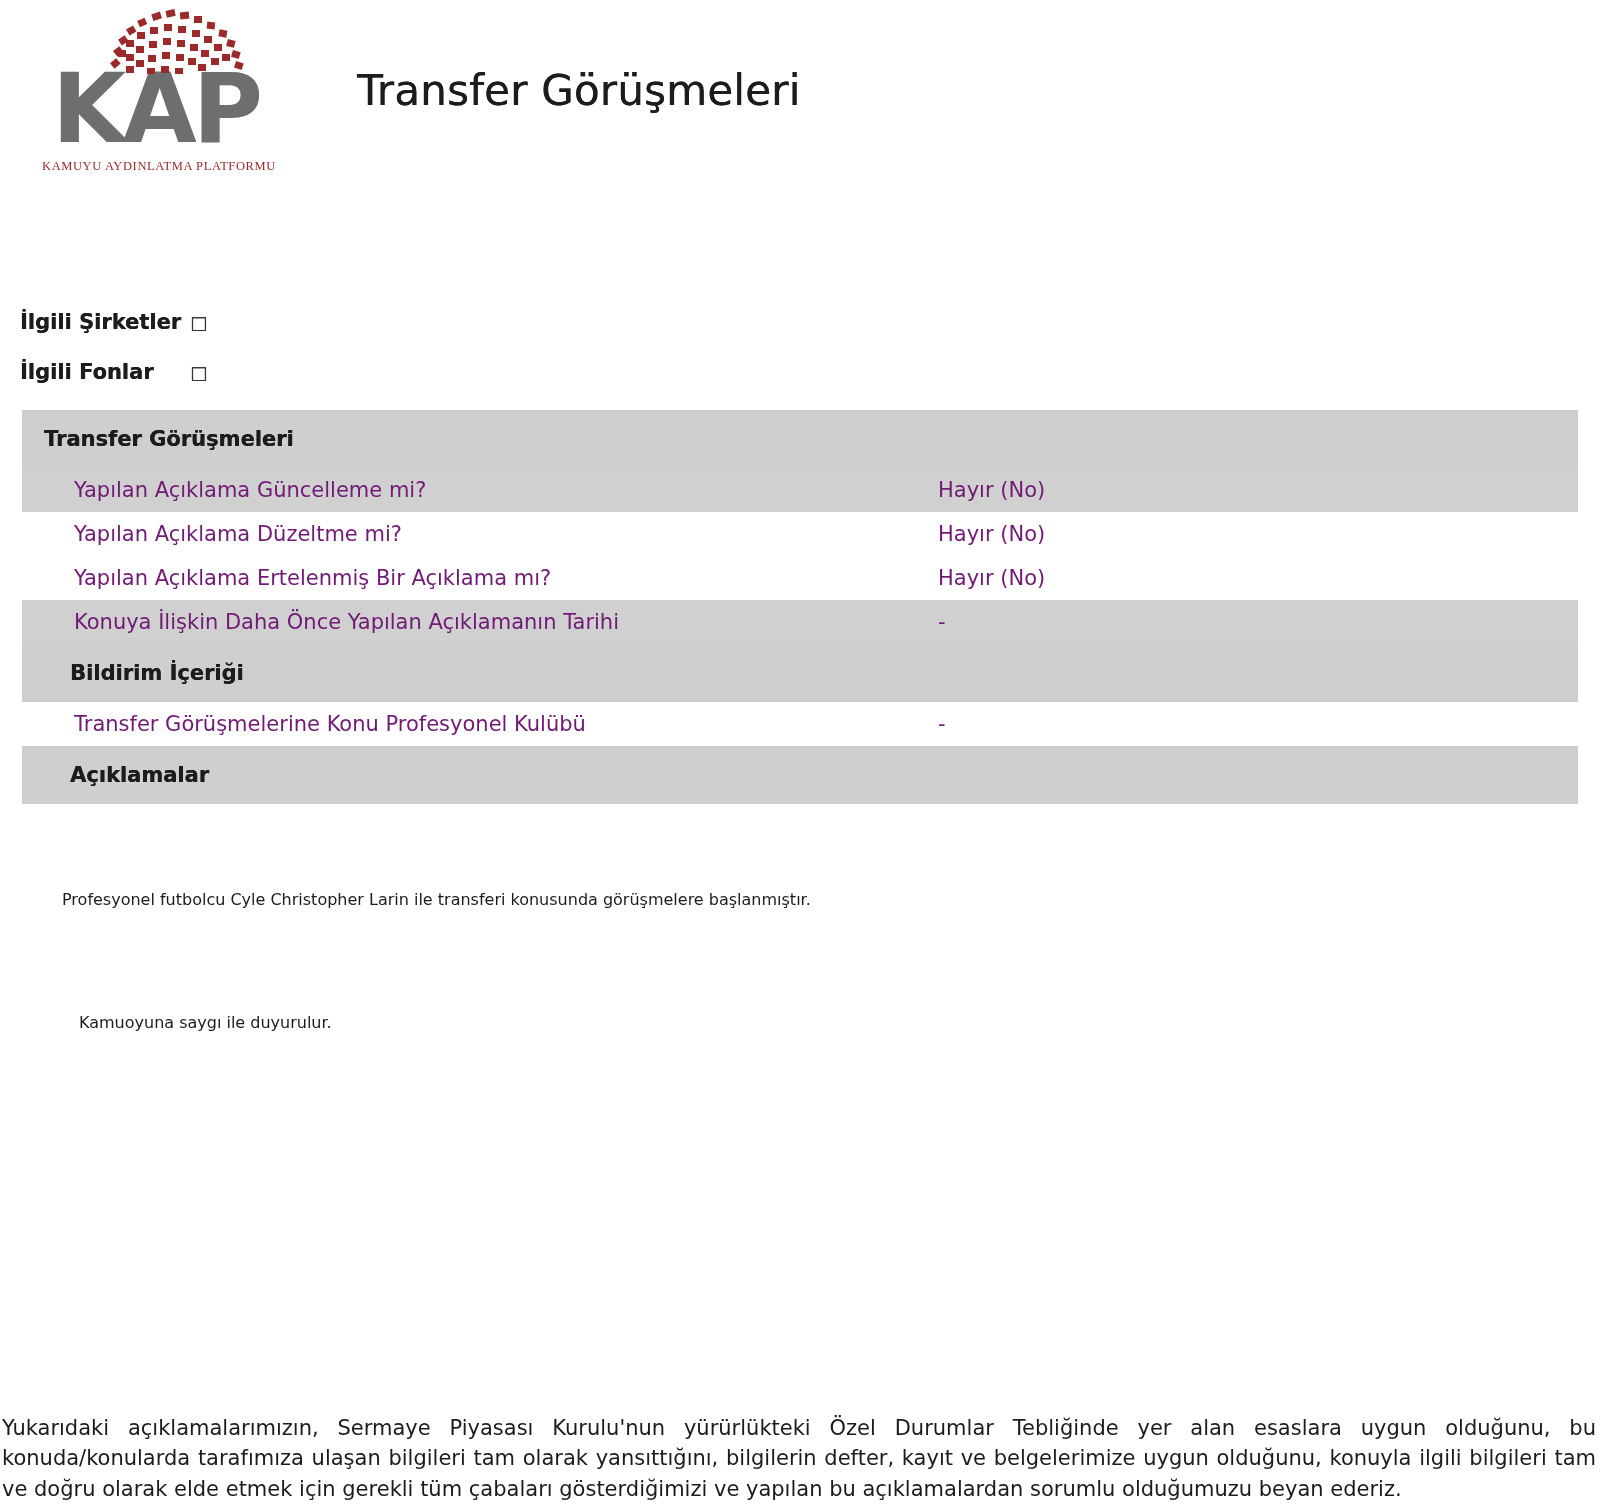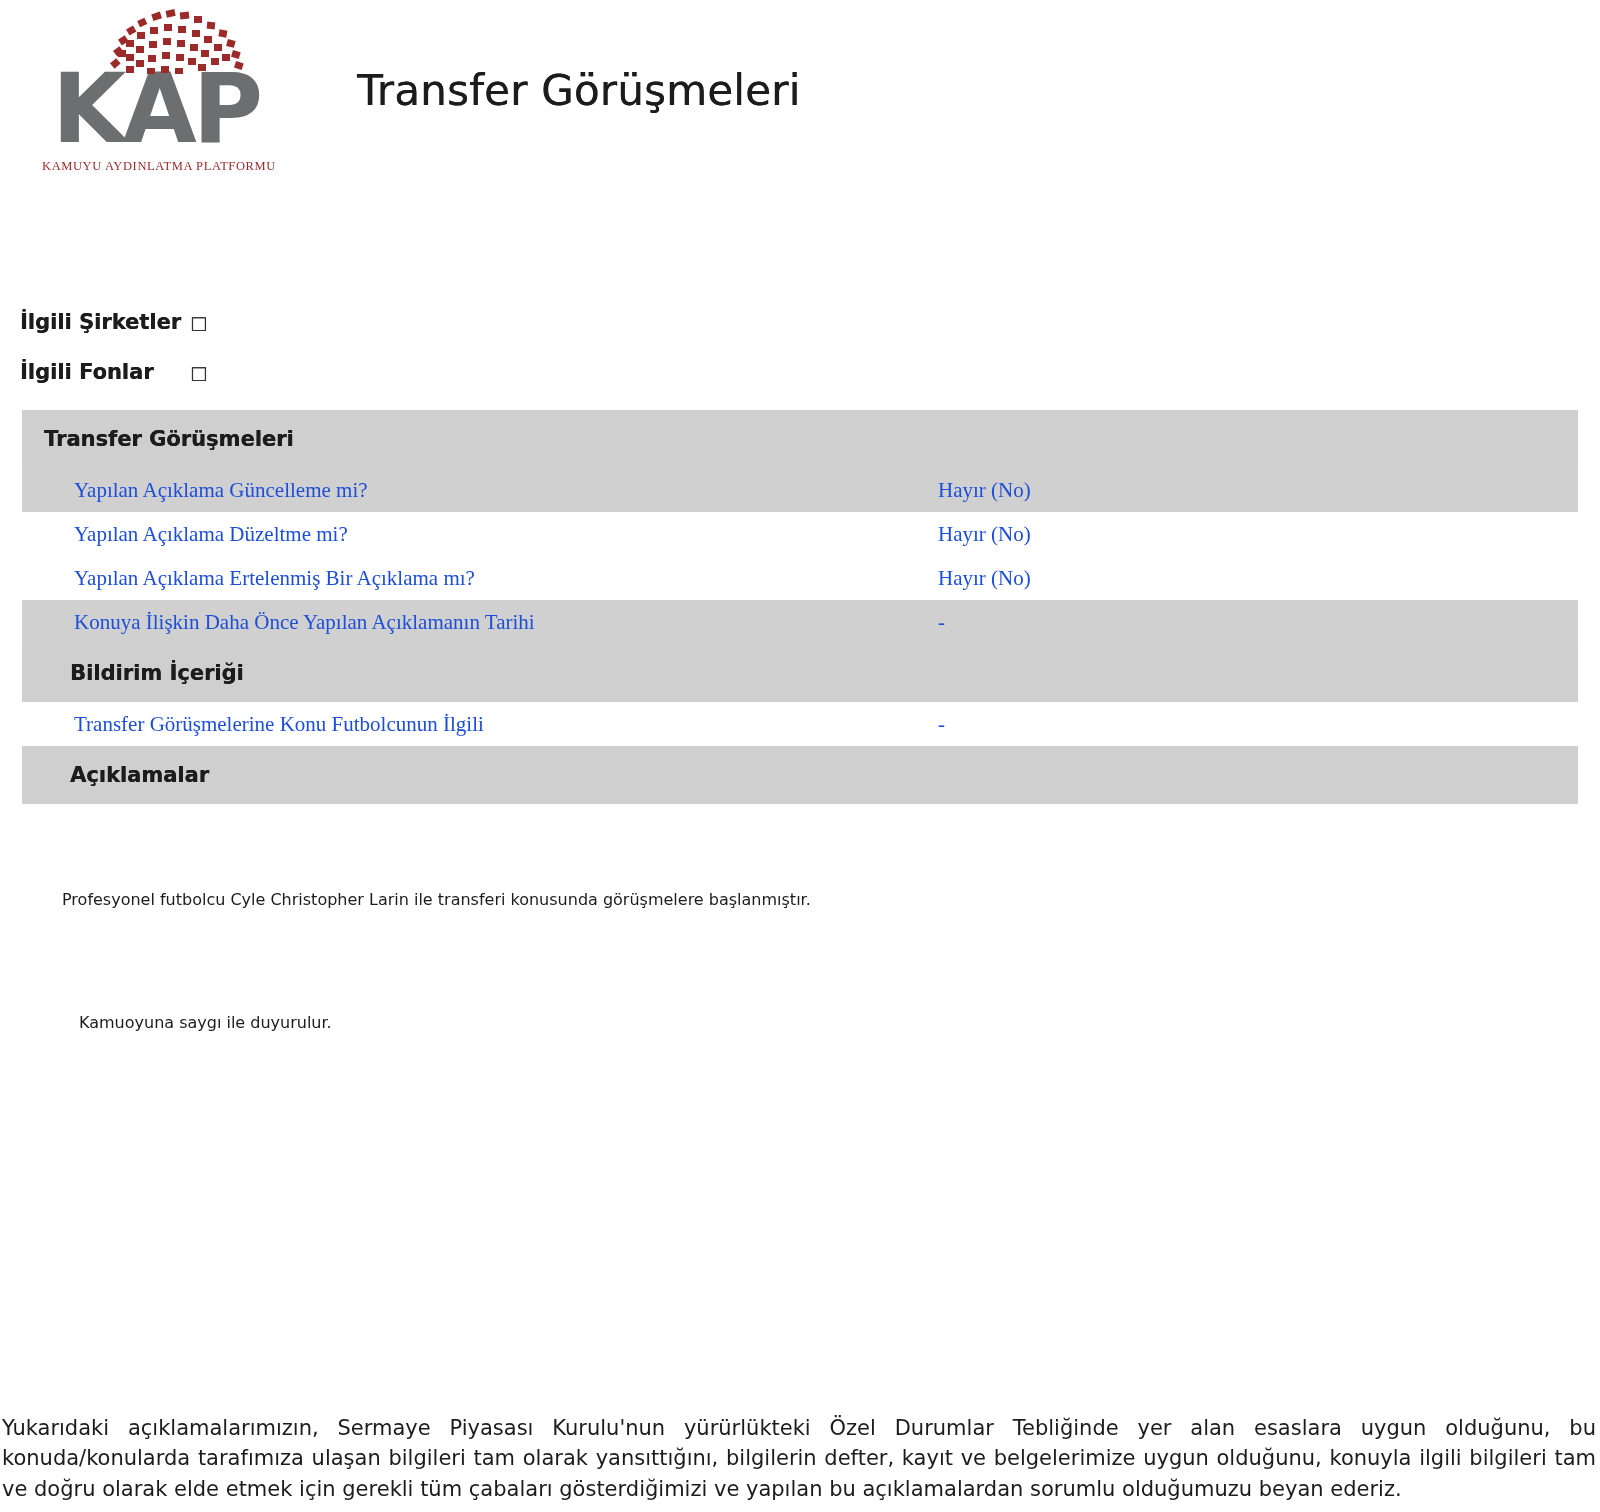--- a/index.html
+++ b/index.html
@@ -103,22 +103,21 @@
   .row-section .lbl {
     font-size: 21px;
     font-weight: bold;
     color: #1c1c1c;
     padding-left: 22px;
     text-shadow: 0.3px 0 0 #1c1c1c;
   }
   .row-data td {
     height: 44px;
     font-size: 21px;
-    color: #1d4ed8;
-    font-family: Liberation Serif, serif;
+    color: #701a75;
   }
   .row-data.shade td { background: #d0d0d0; }
   .row-data.plain td { background: #ffffff; }
   .row-data .lbl { padding-left: 52px; }
   .row-data .val { padding-left: 8px; }
   .row-section.sub .lbl { padding-left: 48px; }
 
   
   .body-text {
     padding: 0 22px;
@@ -237,21 +236,21 @@
       <td class="lbl">Konuya İlişkin Daha Önce Yapılan Açıklamanın Tarihi</td>
       <td class="val">-</td>
     </tr>
 
     <tr class="row-section sub">
       <td class="lbl">Bildirim İçeriği</td>
       <td></td>
     </tr>
 
     <tr class="row-data plain">
-      <td class="lbl">Transfer Görüşmelerine Konu Futbolcunun İlgili</td>
+      <td class="lbl">Transfer Görüşmelerine Konu Profesyonel Kulübü</td>
       <td class="val">-</td>
     </tr>
 
     <tr class="row-section sub">
       <td class="lbl">Açıklamalar</td>
       <td></td>
     </tr>
   </tbody>
 </table>
 

